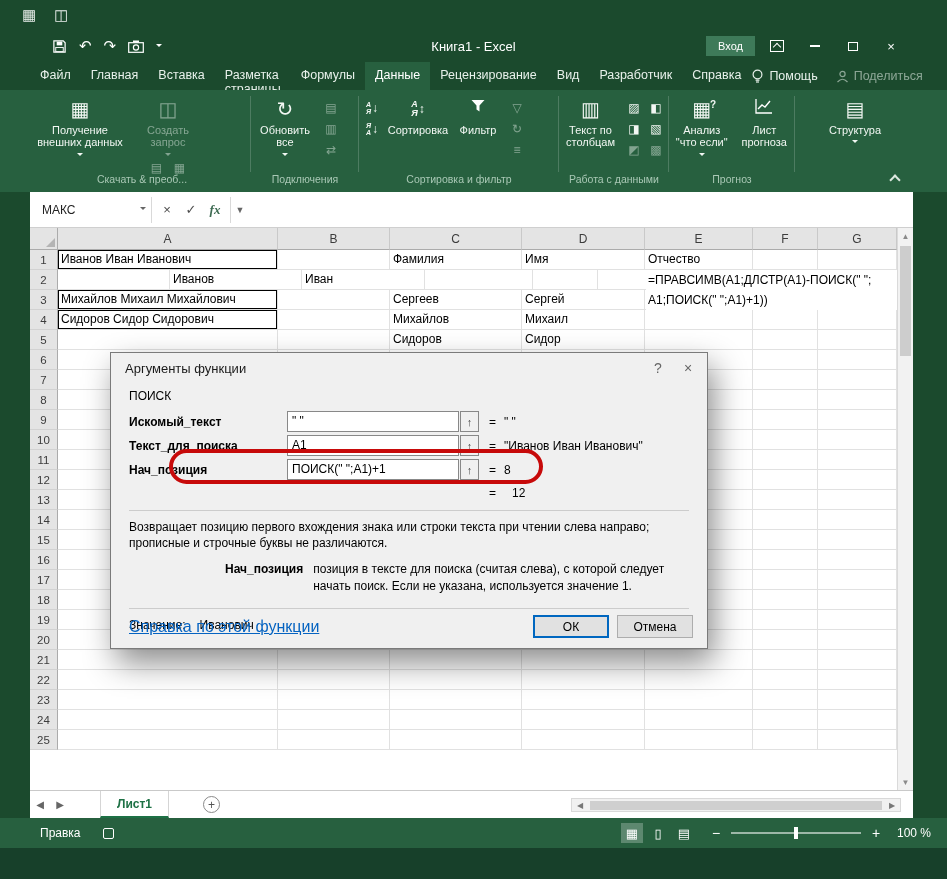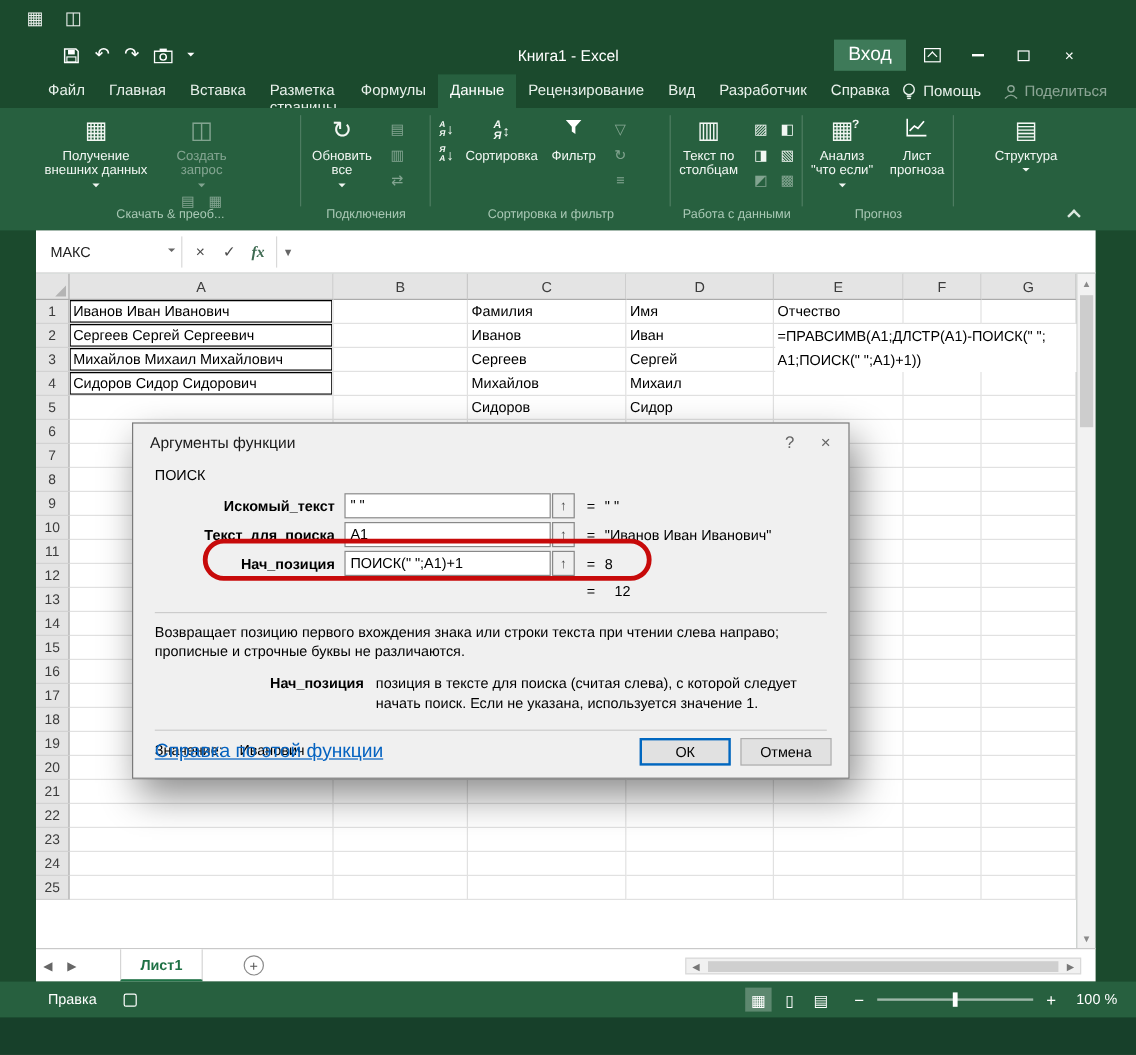--- a/index.html
+++ b/index.html
@@ -7,21 +7,21 @@
   .win { position:relative; width:947px; height:879px; background:#1B4A2D; overflow:hidden; cursor:default; }
 
   
   .topstrip { position:absolute; left:0; top:0; width:947px; height:30px; }
   .tico { position:absolute; top:6px; font-size:15px; color:rgba(255,255,255,.9); }
   .titlebar { position:absolute; left:0; top:30px; width:947px; height:32px; display:flex; align-items:center; }
   .qat { display:flex; align-items:center; gap:12px; padding-left:52px; }
   .qbtn { color:#fff; font-size:15px; line-height:16px; height:18px; display:flex; align-items:center; cursor:pointer; }
   .title { position:absolute; left:0; right:0; text-align:center; color:#fff; font-size:13px; pointer-events:none; }
   .tright { position:absolute; right:40px; top:0; height:32px; display:flex; align-items:center; gap:6px; }
-  .signin { background:#3E7A59; color:#fff; font-size:16px; padding:4px 12px; cursor:pointer; }
+  .signin { background:#3E7A59; color:#fff; font-size:11px; padding:4px 12px; cursor:pointer; }
   .wbtn { width:32px; height:28px; display:flex; align-items:center; justify-content:center; color:#fff; cursor:pointer; font-size:13px; }
   .mini-bar { width:10px; height:1.5px; background:#fff; }
   .maxbox { width:10px; height:9px; border:1.2px solid #fff; }
   .rdo-box { width:14px; height:12px; border:1.2px solid #fff; position:relative; }
   .rdo-box i { position:absolute; left:3px; top:3px; width:6px; height:6px; border-left:1.5px solid #fff; border-top:1.5px solid #fff; transform:rotate(45deg); }
 
   
   .tabrow { position:absolute; left:0; top:62px; width:947px; height:28px; display:flex; justify-content:space-between; }
   .tabs { display:flex; padding-left:30px; }
   .rtab { padding:6px 10px 0 10px; font-size:12.5px; color:#E8F1EB; cursor:pointer; height:28px; }
@@ -100,21 +100,21 @@
   .botstrip { position:absolute; left:0; top:848px; width:947px; height:31px; background:#17402A; }
 
   
   .dlg { position:absolute; left:110px; top:352px; width:598px; height:297px; background:#F0F0F0; border:1px solid #7A7A7A; box-shadow:6px 14px 30px rgba(0,0,0,.45); color:#000; z-index:10; }
   .dlg-title { height:30px; display:flex; align-items:center; padding-left:14px; font-size:13px; color:#1a1a1a; }
   .dlg-tbtns { position:absolute; right:4px; top:0; height:30px; display:flex; }
   .dlg-tbtn { width:30px; height:30px; display:flex; align-items:center; justify-content:center; color:#666; font-size:14px; cursor:pointer; }
   .dlg-body { padding:4px 18px 0 18px; font-size:12px; }
   .fname { margin:2px 0 8px 0; }
   .fld-row { display:flex; align-items:center; height:21px; margin-bottom:3px; }
-  .fld-label { width:158px; text-align:right; font-weight:bold; padding-right:8px; }
+  .fld-label { width:158px; text-align:left; font-weight:bold; padding-right:8px; }
   .fld-input { width:172px; height:21px; background:#fff; border:1px solid #888; padding:2px 4px; font-size:12px; overflow:hidden; white-space:nowrap; }
   .fld-collapse { width:19px; height:21px; background:#F0F0F0; border:1px solid #888; font-size:11px; color:#444; cursor:pointer; margin-left:1px; }
   .fld-eq { margin:0 8px 0 10px; }
   .fld-res { white-space:nowrap; }
   .res-row { padding-left:360px; margin-top:6px; }
   .res-row span + span { margin-left:16px; }
   .etch { height:1px; background:#CCCCCC; margin:10px 0 8px 0; }
   .desc { line-height:1.35; }
   .arghelp { display:flex; margin-top:10px; line-height:1.35; }
   .arghelp b { flex:0 0 auto; margin-left:96px; margin-right:10px; }
@@ -380,21 +380,20 @@
         <div class="g-cell bordered" style="width:220px">Иванов Иван Иванович</div>
         <div class="g-cell" style="width:112px"></div>
         <div class="g-cell" style="width:132px">Фамилия</div>
         <div class="g-cell" style="width:123px">Имя</div>
         <div class="g-cell" style="width:108px">Отчество</div>
         <div class="g-cell" style="width:65px"></div>
         <div class="g-cell" style="width:79px"></div>
       </div>
       <div class="g-row">
         <div class="g-rnum">2</div>
-        <div class="g-cell bordered" style="width:220px">Сергеев Сергей Сергеевич</div>
         <div class="g-cell" style="width:112px"></div>
         <div class="g-cell" style="width:132px">Иванов</div>
         <div class="g-cell" style="width:123px">Иван</div>
         <div class="g-cell" style="width:108px"></div>
         <div class="g-cell" style="width:65px"></div>
         <div class="g-cell" style="width:79px"></div>
       </div>
       <div class="g-row">
         <div class="g-rnum">3</div>
         <div class="g-cell bordered" style="width:220px">Михайлов Михаил Михайлович</div>

